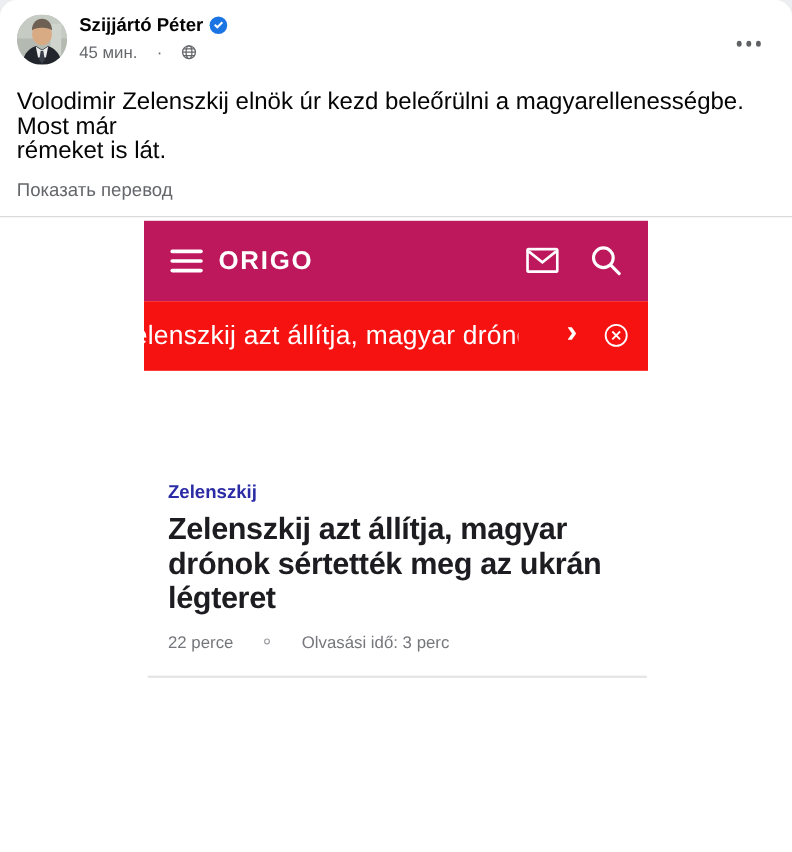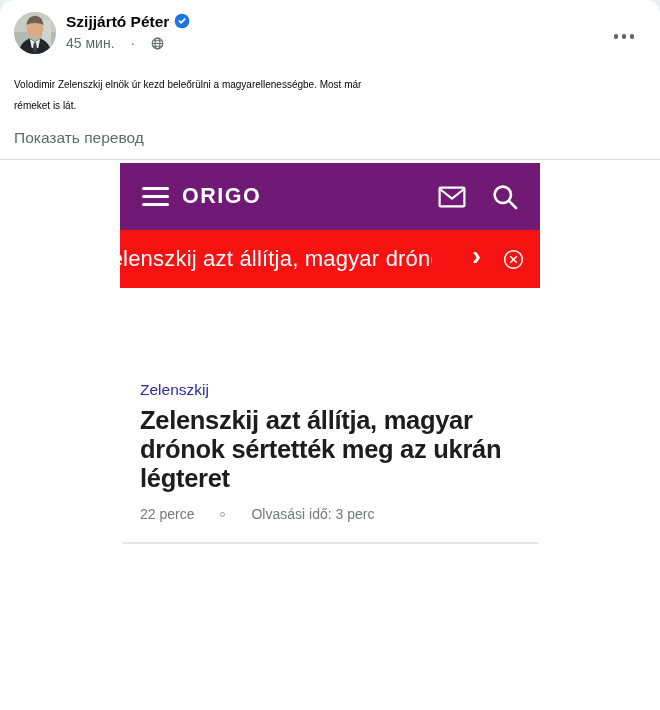--- a/index.html
+++ b/index.html
@@ -17,45 +17,45 @@
   .name-row { display:flex; gap:5px; }
   .author { font-weight:bold; font-size:15.5px; color:#050505; cursor:pointer; }
   .badge { display:flex; }
   .time-row { display:flex; align-items:center; gap:16px; margin-top:4px;
               font-size:14px; color:#65676b; }
   .globe { display:flex; margin-top:1px; }
   .more { margin-left:auto; margin-top:18px; display:flex; gap:3.5px; padding:4px 10px; cursor:pointer; }
   .more i { width:4.5px; height:4.5px; border-radius:50%; background:#5f6165; display:block; }
 
   
-  .post-text { margin:21px 16px 0 14px; font-size:10px; line-height:20.5px; color:#050505;
+  .post-text { margin:21px 16px 0 14px; font-size:20px; line-height:20.5px; color:#050505;
                white-space:pre-line; }
   .translate { margin:13px 16px 0 14px; font-size:15.5px; color:#65676b; cursor:pointer; }
 
   
   .attachment { margin-top:12px; border-top:1px solid #d8dadd; height:552px; background:#fff; cursor:pointer; }
   .shot { width:420px; margin:3px auto 0; }
 
-  .origo-bar { height:67px; background:#701a75; display:flex; align-items:center; padding:0 22px; }
+  .origo-bar { height:67px; background:#be185d; display:flex; align-items:center; padding:0 22px; }
   .burger { display:flex; flex-direction:column; gap:5px; width:27px; }
   .burger i { display:block; height:3px; background:#fff; border-radius:2px; }
   .logo { color:#fff; font-weight:bold; font-size:21.5px; letter-spacing:1.5px; margin-left:13px; }
   .mail { margin-left:auto; display:flex; }
   .search { margin-left:26px; display:flex; }
 
   .ticker { height:58px; background:#f71212; display:flex; align-items:center;
             padding-right:16px; color:#fff; }
   .ticker-clip { width:312px; overflow:hidden; white-space:nowrap;
                  font-size:22px; font-weight:500; letter-spacing:0.2px; }
   .ticker-clip span { display:inline-block; margin-left:-23px; }
   .chev { margin-left:auto; font-size:27px; line-height:1; transform:translateY(-3px); font-weight:bold; }
   .close { margin-left:22px; display:flex; }
 
   .article { padding:93px 18px 0 20px; }
-  .category { font-size:15.5px; font-weight:400; color:#2b2ba6; }
+  .category { font-size:15.5px; font-weight:700; color:#2b2ba6; }
   .headline { margin:7px 0 0; font-size:25.5px; line-height:29px; font-weight:bold;
               color:#1c1c21; letter-spacing:-0.3px; white-space:pre-line; }
   .meta { display:flex; align-items:center; gap:26px; margin-top:13px;
           font-size:14px; color:#76777c; }
   .mdot { width:5px; height:5px; border:1.5px solid #9fa0a4; border-radius:50%; }
   .divider { margin:20px -17px 0 -17px; border-top:2px solid #e6e6e9; }
   .body-text { margin:17px 0 0; font-size:23px; line-height:30px; color:#36373b;
                white-space:pre-line; letter-spacing:-0.1px; }
 </style>
 </head>

